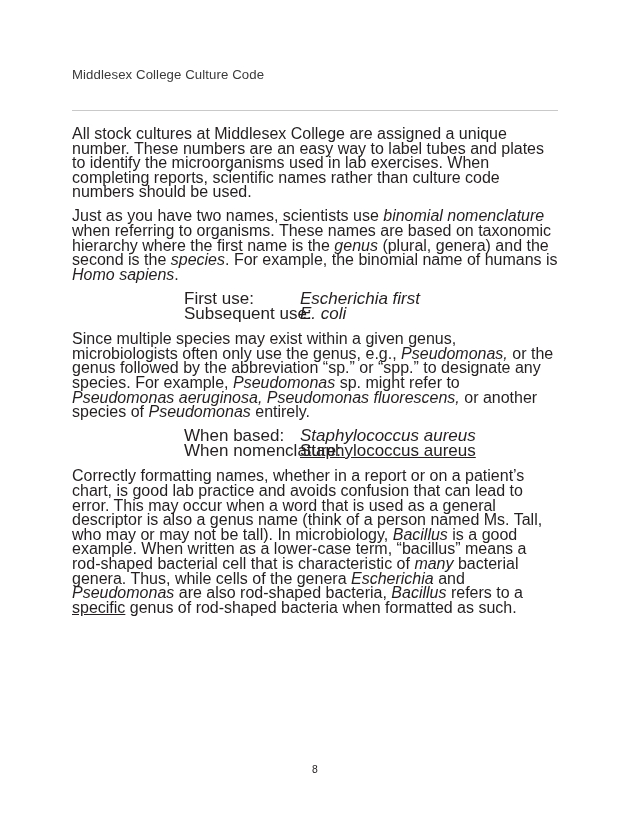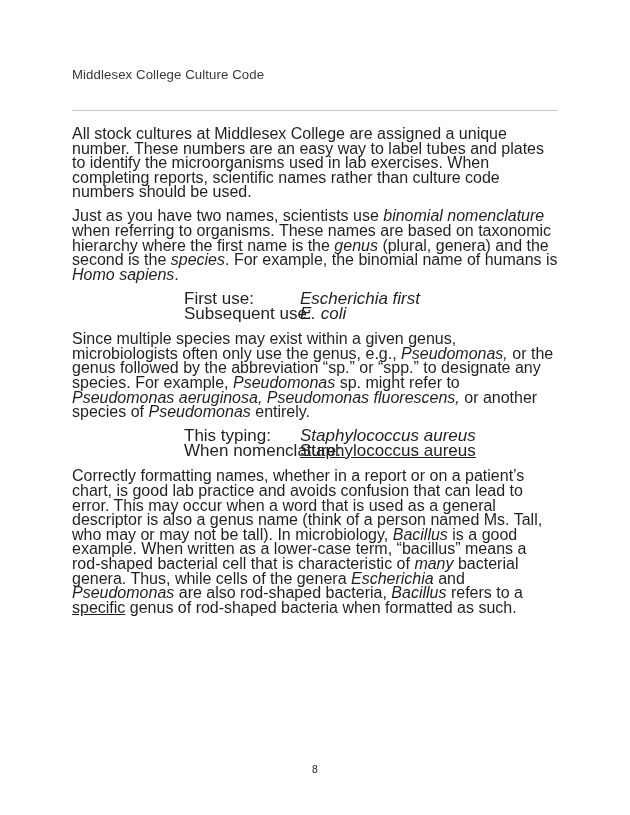--- a/index.html
+++ b/index.html
@@ -122,21 +122,21 @@
           <span class="example-label">Subsequent use:</span>
           <span class="example-value italic">E. coli</span>
         </div>
       </div>
 
       <p class="para"><span>Since multiple species may exist within a given genus, microbiologists often only use the genus, e.g., </span><span class="it">Pseudomonas,</span><span> or the genus followed by the abbreviation “sp.” or “spp.” to designate any species. For example, </span><span class="it">Pseudomonas</span><span> sp. might refer to </span><span class="it">Pseudomonas aeruginosa, Pseudomonas fluorescens,</span><span> or another species of </span><span class="it">Pseudomonas</span><span> entirely.</span></p>
 
 
       <div class="example-block">
         <div class="example-row">
-          <span class="example-label">This typing:</span>
+          <span class="example-label">When based:</span>
           <span class="example-value italic">Staphylococcus aureus</span>
         </div>
         <div class="example-row">
           <span class="example-label">When nomenclature:</span>
           <span class="example-value underline">Staphylococcus aureus</span>
         </div>
       </div>
 
       <p class="para"><span>Correctly formatting names, whether in a report or on a patient’s chart, is good lab practice and avoids confusion that can lead to error. This may occur when a word that is used as a general descriptor is also a genus name (think of a person named Ms. Tall, who may or may not be tall). In microbiology, </span><span class="it">Bacillus</span><span> is a good example. When written as a lower-case term, “bacillus” means a rod-shaped bacterial cell that is characteristic of </span><span class="it">many</span><span> bacterial genera. Thus, while cells of the genera </span><span class="it">Escherichia</span><span> and </span><span class="it">Pseudomonas</span><span> are also rod-shaped bacteria, </span><span class="it">Bacillus</span><span> refers to a </span><span class="un">specific</span><span> genus of rod-shaped bacteria when formatted as such.</span></p>
 

